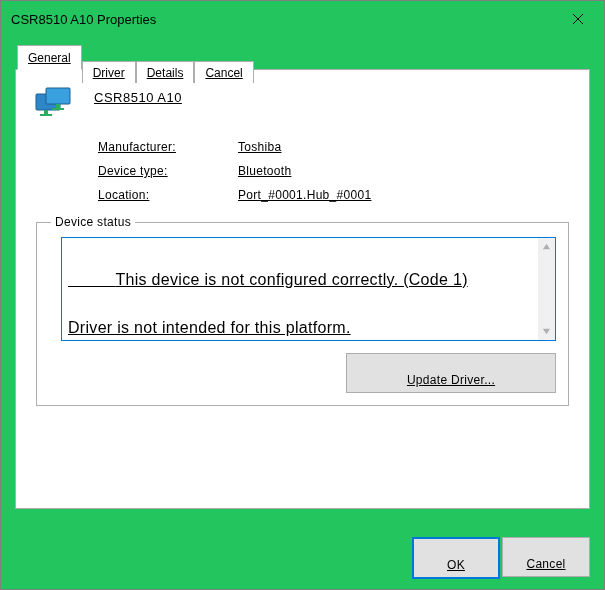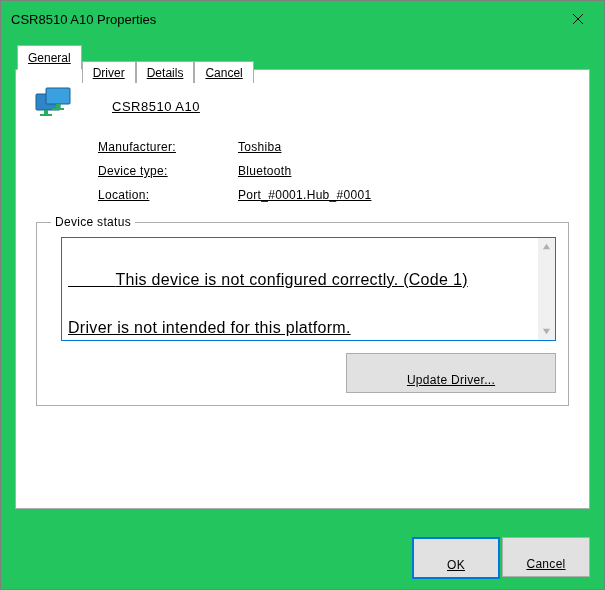--- a/index.html
+++ b/index.html
@@ -83,22 +83,22 @@
     border: 1px solid #adadad;
     background: #fff;
     flex: 0 0 440px;
     box-sizing: border-box;
     padding: 18px 20px 20px 20px;
     position: relative;
   }
 
   .device-header {
     display: flex;
-    align-items: center;
-    gap: 34px;
+    align-items: flex-start;
+    gap: 16px;
     margin-bottom: 18px;
   }
   .device-icon { width: 44px; height: 36px; flex-shrink: 0; margin-top: -2px; margin-left: -2px; }
   .device-name { font-size: 13px; letter-spacing: 0.5px; padding-top: 2px; }
 
   .props {
     margin-left: 62px;
     margin-bottom: 20px;
   }
   .prop-row {

